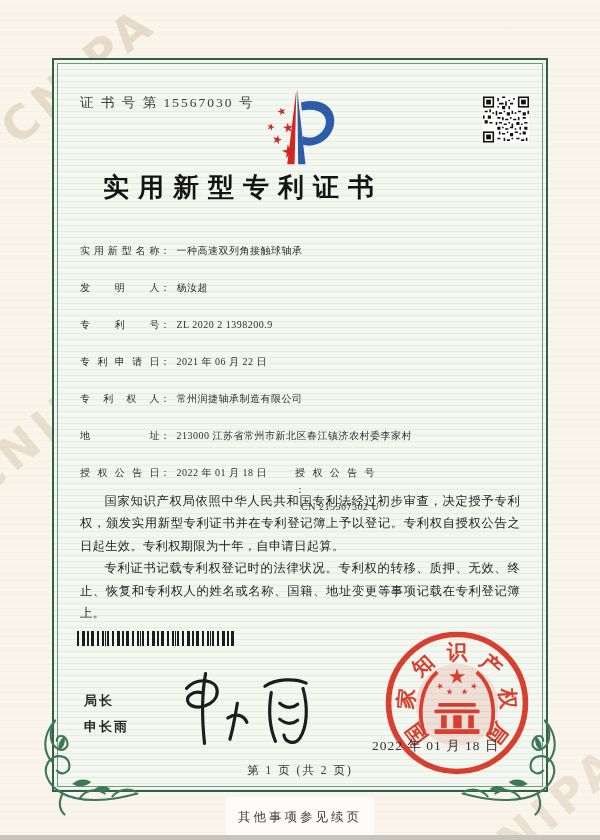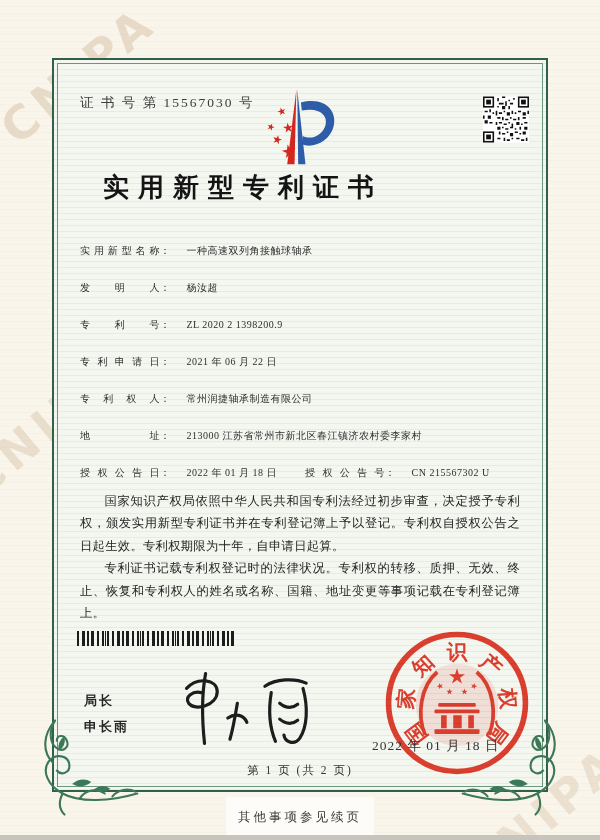--- a/index.html
+++ b/index.html
@@ -29,22 +29,22 @@
   .logo{position:absolute; left:196px; top:26px; width:100px; height:82px;}
   .qr{position:absolute; right:17px; top:36px; width:46px; height:47px;}
   .title{
     position:absolute; top:110px; left:0; width:100%; text-align:left;
     font-size:26px; font-weight:bold; color:#141414; letter-spacing:9px; text-indent:9px;margin-left:40px;
   }
   .fields{position:absolute; top:182px; left:26px; right:20px;}
   .frow{display:flex; align-items:baseline; margin-bottom:20px; font-size:10px; color:#2e2e2e; letter-spacing:0.5px; line-height:17px;}
   .flabel{display:inline-block; width:80px; text-align:justify; text-align-last:justify; flex:none;}
   .colon{flex:none;}
-  .fval{margin-left:16px; white-space:nowrap;}
-  .pair2{margin-left:28px; display:flex; align-items:flex-start;}
+  .fval{margin-left:6px; white-space:nowrap;}
+  .pair2{margin-left:28px; display:flex; align-items:flex-start;flex-direction:column;}
   .paras{
     position:absolute; top:430px; left:26px; right:26px;
     font-size:12.3px; line-height:1.82; letter-spacing:0.3px; color:#1f1f1f; text-align:justify;
   }
   .paras p{margin:0; text-indent:2em;}
   .barcode{
     position:absolute; left:23px; top:571px; width:160px; height:15px;
     background-image:
       repeating-linear-gradient(90deg,#1c1c1c 0 2px,transparent 2px 5px),
       repeating-linear-gradient(90deg,#1c1c1c 0 1px,transparent 1px 7px);

